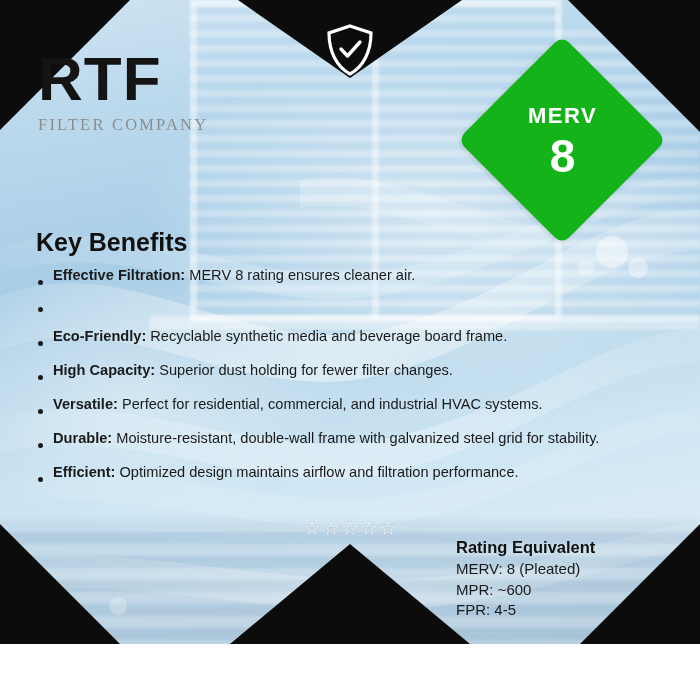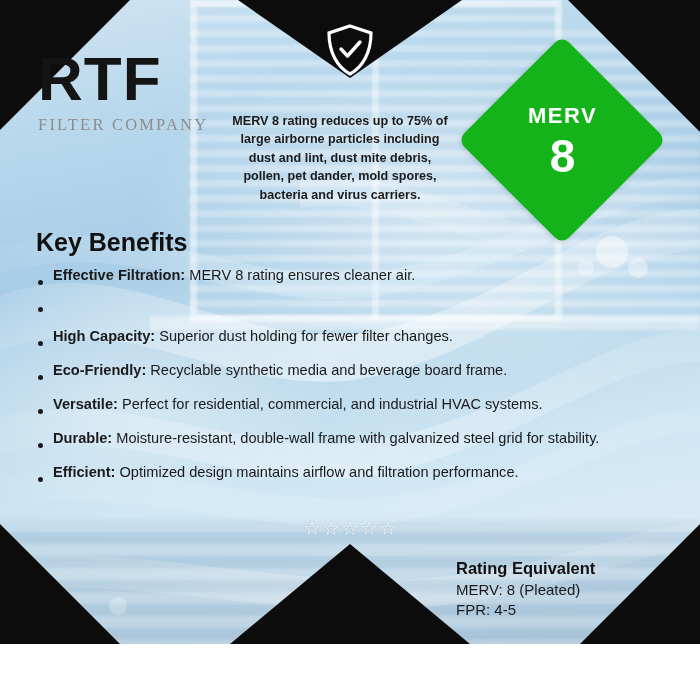--- a/index.html
+++ b/index.html
@@ -209,21 +209,20 @@
     <div class="logo-sub">FILTER COMPANY</div>
   </div>
 
   <div class="shield">
     <svg width="50" height="52" viewBox="0 0 50 52">
       <path d="M25 2 L46 9 C46 28 38 43 25 50 C12 43 4 28 4 9 Z" fill="none" stroke="#ffffff" stroke-width="3.2"></path>
       <path d="M16 25 L22.5 32 L35 18" fill="none" stroke="#ffffff" stroke-width="3.4" stroke-linecap="round" stroke-linejoin="round"></path>
     </svg>
   </div>
 
-  <div class="blurb">MERV 8 rating reduces up to 75% of large airborne particles including dust and lint, dust mite debris, pollen, pet dander, mold spores, bacteria and virus carriers.</div>
 
   <div class="diamond-wrap">
     <div class="diamond"></div>
     <div class="diamond-text">
       <div class="m-label">MERV</div>
       <div class="m-num">8</div>
     </div>
   </div>
 
   <div class="kb-title">Key Benefits</div>
@@ -231,25 +230,25 @@
   <div class="kb-list">
     <div class="kb-item">
       <span class="kb-bullet"></span>
       <span class="kb-text"><b>Effective Filtration:</b><span> MERV 8 rating ensures cleaner air.</span></span>
     </div>
     <div class="kb-item">
       <span class="kb-bullet"></span>
     </div>
     <div class="kb-item">
       <span class="kb-bullet"></span>
+      <span class="kb-text"><b>Eco-Friendly:</b><span> Recyclable synthetic media and beverage board frame.</span></span>
+    </div>
+    <div class="kb-item">
+      <span class="kb-bullet"></span>
       <span class="kb-text"><b>High Capacity:</b><span> Superior dust holding for fewer filter changes.</span></span>
-    </div>
-    <div class="kb-item">
-      <span class="kb-bullet"></span>
-      <span class="kb-text"><b>Eco-Friendly:</b><span> Recyclable synthetic media and beverage board frame.</span></span>
     </div>
     <div class="kb-item">
       <span class="kb-bullet"></span>
       <span class="kb-text"><b>Versatile:</b><span> Perfect for residential, commercial, and industrial HVAC systems.</span></span>
     </div>
     <div class="kb-item">
       <span class="kb-bullet"></span>
       <span class="kb-text"><b>Durable:</b><span> Moisture-resistant, double-wall frame with galvanized steel grid for stability.</span></span>
     </div>
     <div class="kb-item">
@@ -262,16 +261,17 @@
     <span>☆</span>
     <span>☆</span>
     <span>☆</span>
     <span>☆</span>
     <span>☆</span>
   </div>
 
   <div class="rating">
     <div class="rating-title">Rating Equivalent</div>
     <div class="rating-line">MERV: 8 (Pleated)</div>
+    <div class="rating-line">MPR: ~600</div>
     <div class="rating-line">FPR: 4-5</div>
   </div>
 
 </div>
 
 </body></html>

